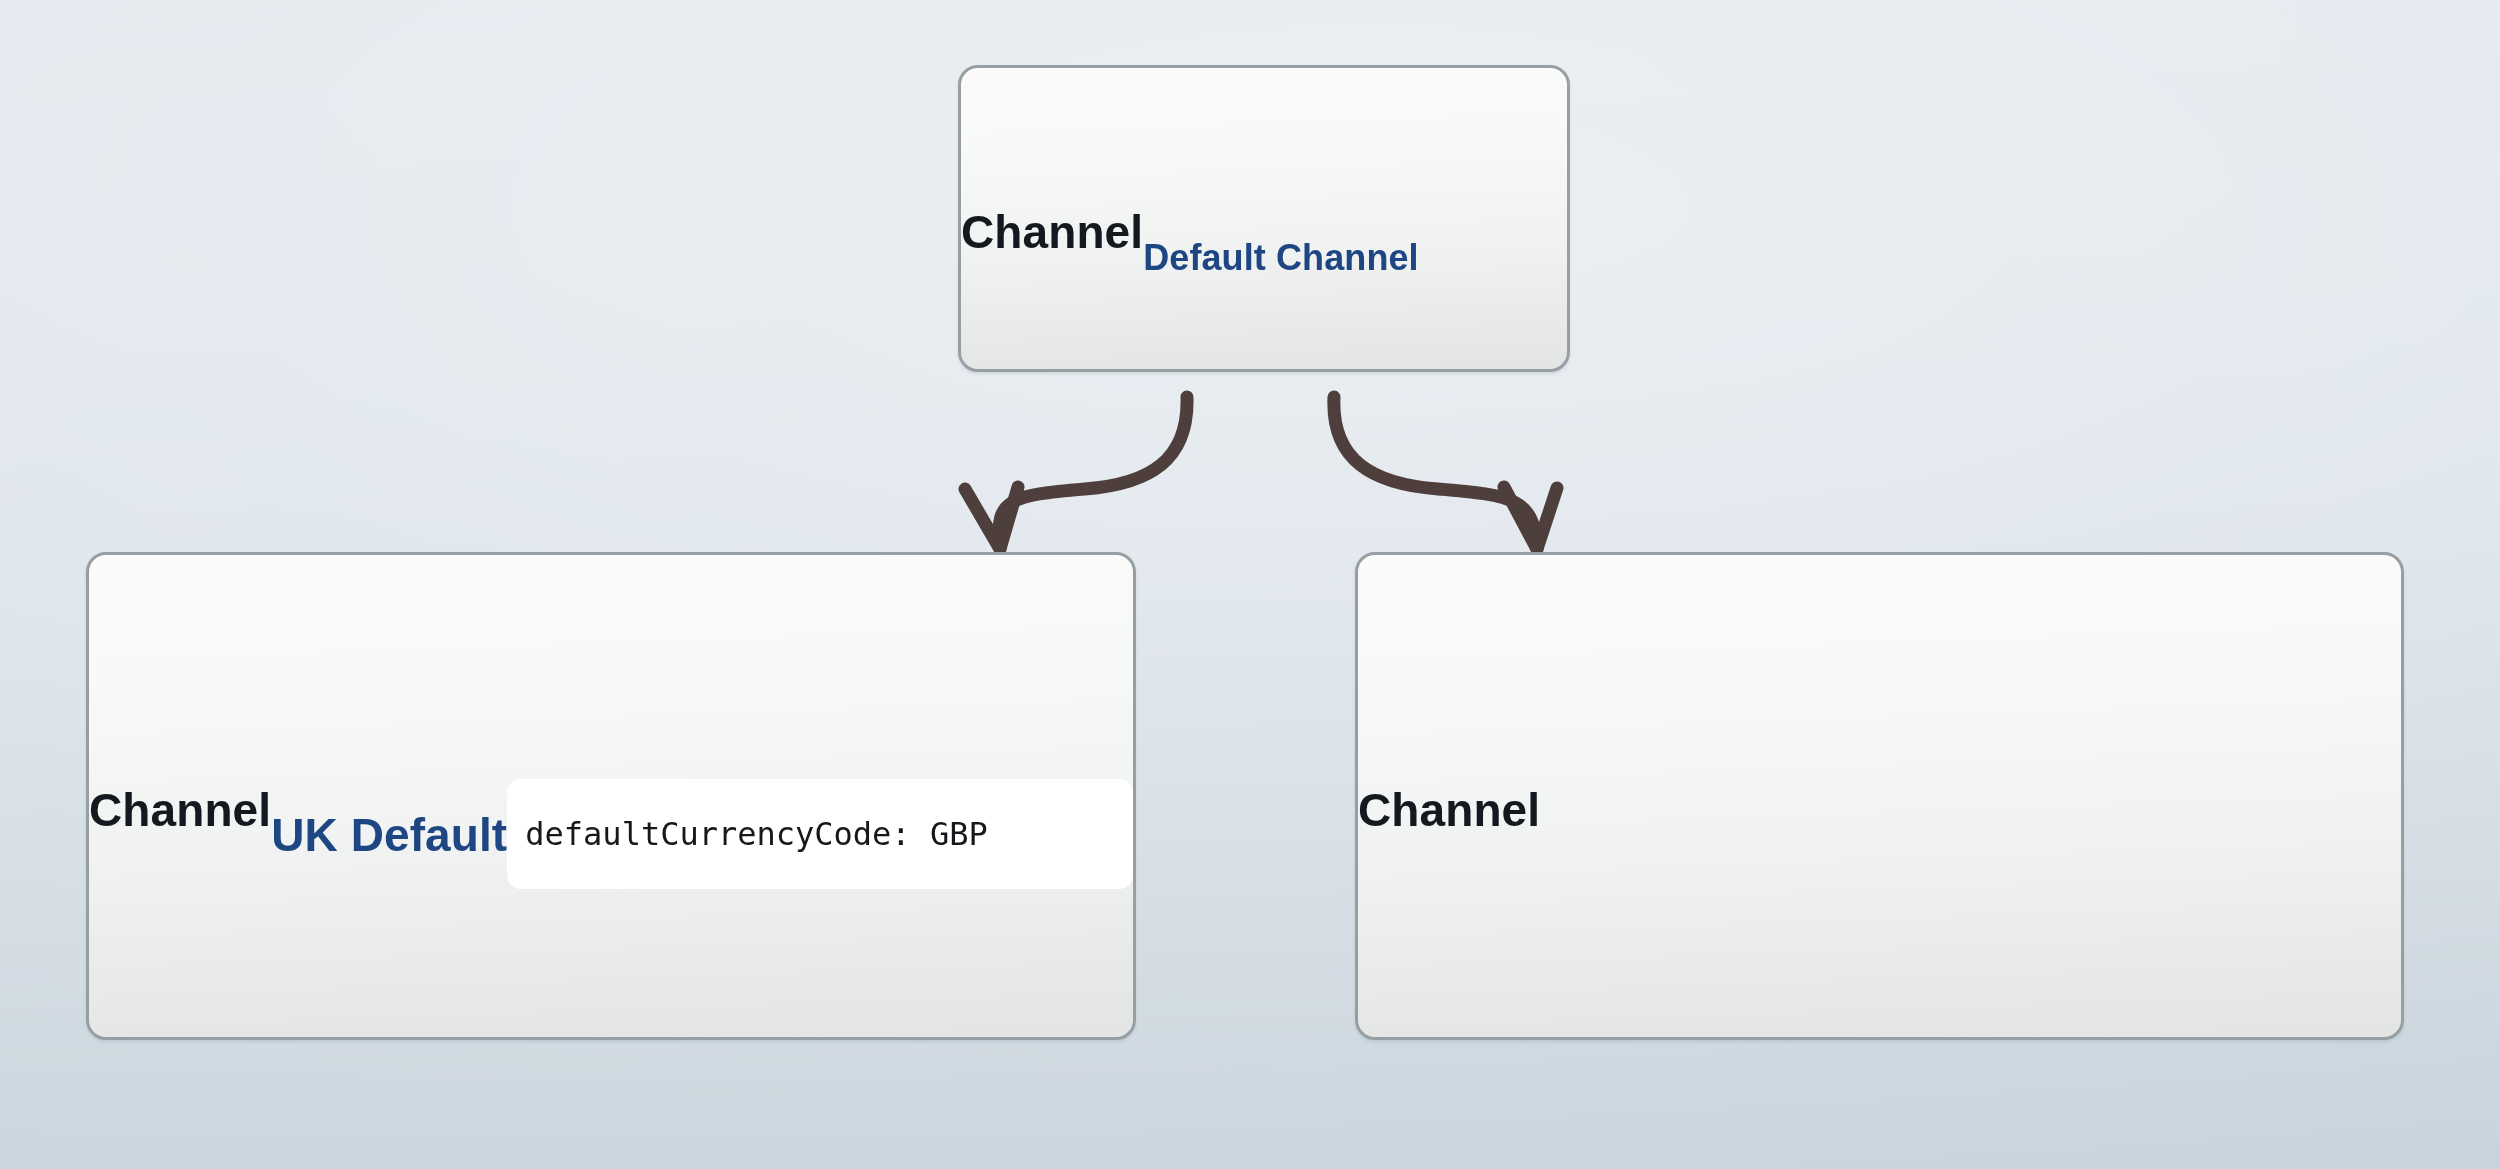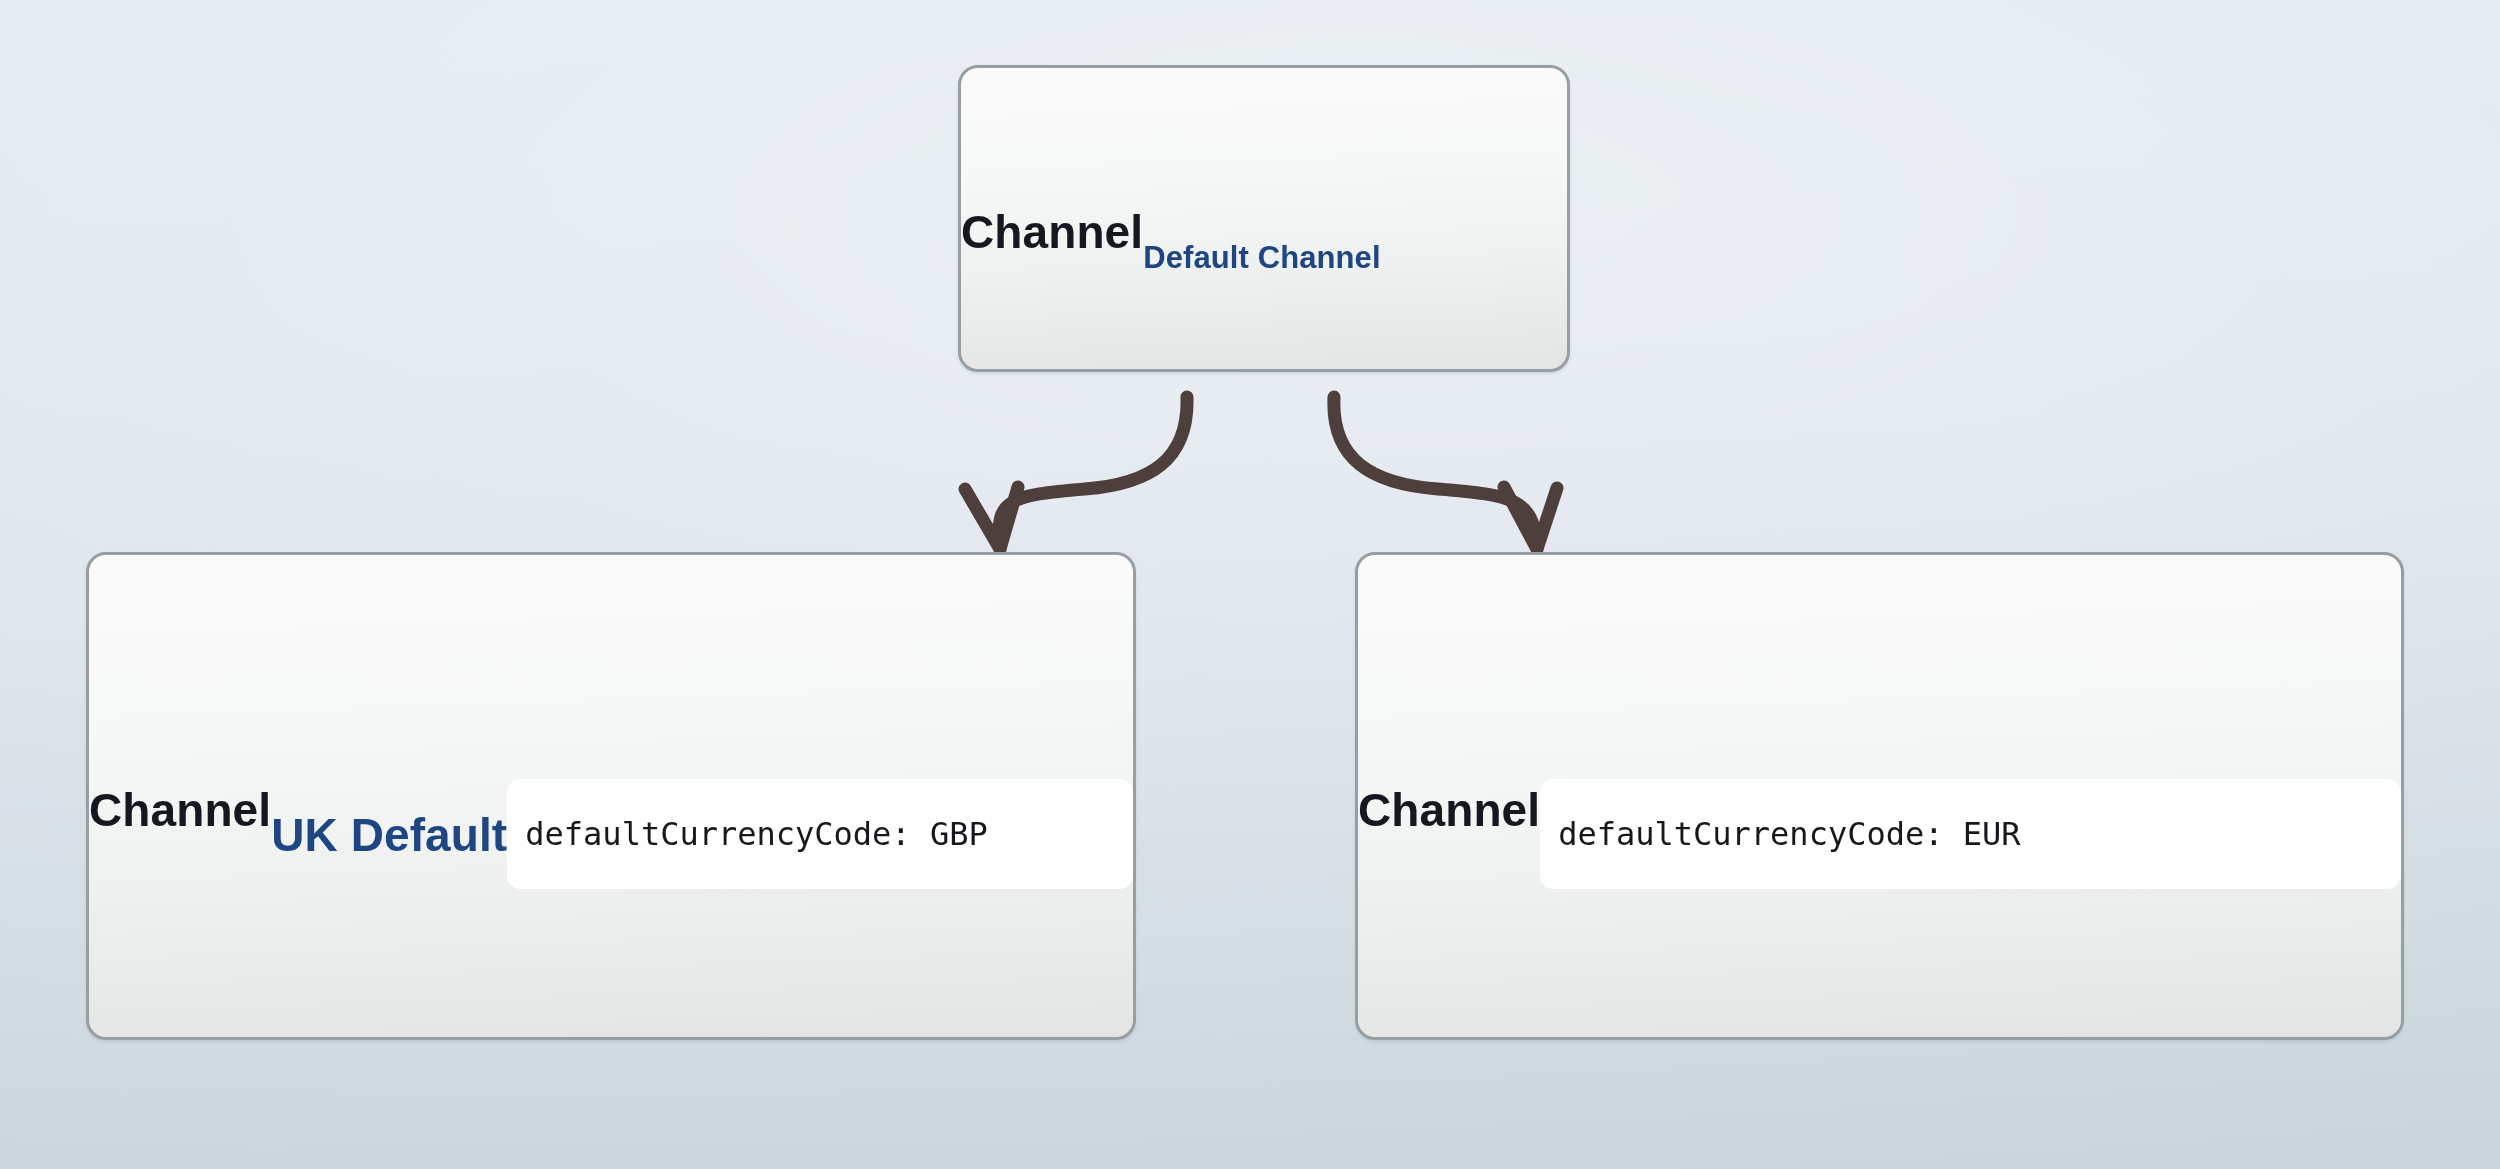--- a/index.html
+++ b/index.html
@@ -98,21 +98,21 @@
     top: 65px;
     width: 612px;
     height: 307px;
     padding-top: 26px;
   }
   #node-root .node-type {
     font-size: 46px;
     line-height: 56px;
   }
   #node-root .node-name {
-    font-size: 31px;
+    font-size: 36px;
     line-height: 56px;
     margin-top: 52px;
   }
 
   
   #node-uk {
     left: 86px;
     top: 552px;
     width: 1050px;
     height: 488px;
@@ -179,16 +179,15 @@
   </div>
 
   <div class="node child" id="node-uk">
     <div class="node-type">Channel</div>
     <div class="node-name">UK Default</div>
     <div class="prop-pill">defaultCurrencyCode: GBP</div>
   </div>
 
   <div class="node child" id="node-de">
     <div class="node-type">Channel</div>
-    <div class="prop-pill">defaultCurrencyCode: EUR</div>
   </div>
 
 </div>
 
 </body></html>

